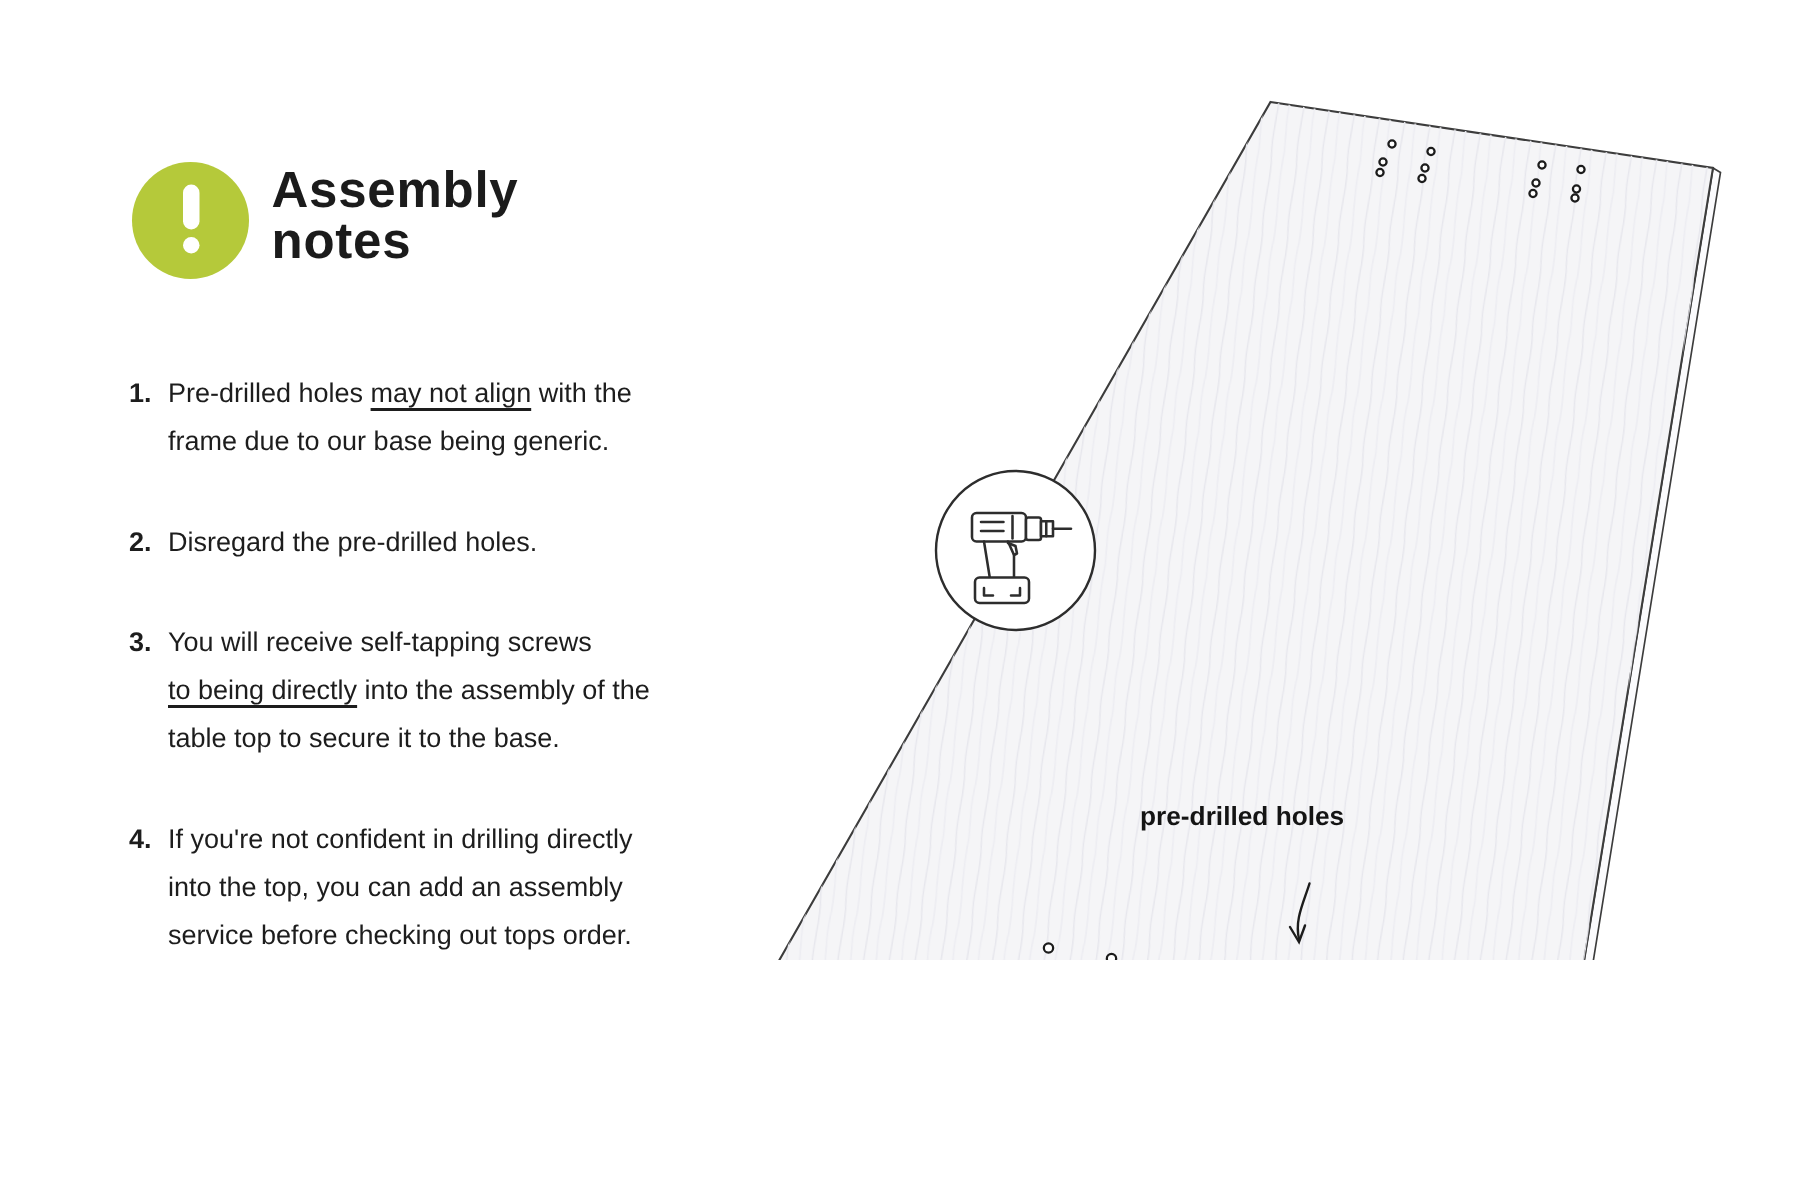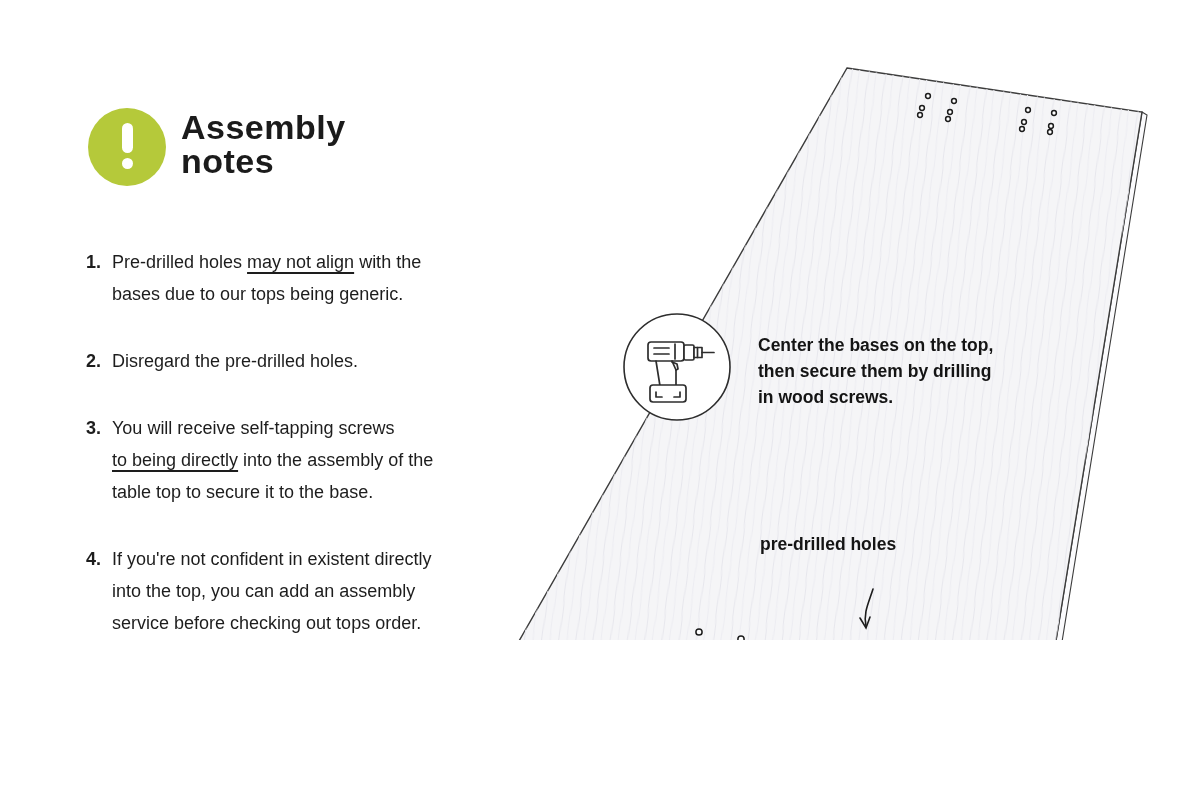--- a/index.html
+++ b/index.html
@@ -66,33 +66,33 @@
     <span class="excl-dot"></span>
   </div>
   <h1 class="title">
     <span>Assembly</span>
     <span>notes</span>
   </h1>
 
   <ol class="notes" id="notes-list">
       <li class="note-item">
         <span class="note-num">1.</span>
-        <span class="note-text"><span>Pre-drilled holes </span><span class="u">may not align</span><span> with the</span><br><span>bases due to our tops being generic.</span></span>
+        <span class="note-text"><span>Pre-drilled holes </span><span class="u">may not align</span><span> with the</span><br><span>frame due to our base being generic.</span></span>
       </li>
       <li class="note-item">
         <span class="note-num">2.</span>
         <span class="note-text"><span>Disregard the pre-drilled holes.</span></span>
       </li>
       <li class="note-item">
         <span class="note-num">3.</span>
         <span class="note-text"><span>You will receive self-tapping screws</span><br><span class="u">to being directly</span><span> into the assembly of the</span><br><span>table top to secure it to the base.</span></span>
       </li>
       <li class="note-item">
         <span class="note-num">4.</span>
-        <span class="note-text"><span>If you're not confident in existent directly</span><br><span>into the top, you can add an assembly</span><br><span>service before checking out tops order.</span></span>
+        <span class="note-text"><span>If you're not confident in drilling directly</span><br><span>into the top, you can add an assembly</span><br><span>service before checking out tops order.</span></span>
       </li>
     </ol>
 
   <svg class="diagram" viewBox="0 0 1200 800" width="1200" height="800" aria-hidden="true">
     <defs>
       <pattern id="grain" patternUnits="userSpaceOnUse" width="17" height="96" patternTransform="rotate(7)">
         <path d="M4,0 C6,16 2,32 4,48 C6,64 2,80 4,96" stroke="#e7e7ed" stroke-width="1" fill="none"></path>
         <path d="M12,0 C10,22 14,42 12,58 C10,74 13,86 12,96" stroke="#ededf2" stroke-width="1.1" fill="none"></path>
       </pattern>
     </defs>
@@ -154,22 +154,17 @@
         <path d="M656,361 L660,386 M672,361 L676,370 L676,386" fill="none"></path>
         <path d="M672,362 L677,364 L678,369 L676,370" fill="none"></path>
 
         <rect x="650" y="385" width="36" height="17" rx="3"></rect>
         <path d="M656,392 L656,397 L662,397" fill="none"></path>
         <path d="M680,392 L680,397 L674,397" fill="none"></path>
       </g>
     </g>
   </svg>
 
-  <div class="callout callout-drill">
-    <div>Center the bases on the top,</div>
-    <div>then secure them by drilling</div>
-    <div>in wood screws.</div>
-  </div>
   <div class="callout callout-holes">
     <div>pre-drilled holes</div>
   </div>
 
 </div>
 
 </body></html>

